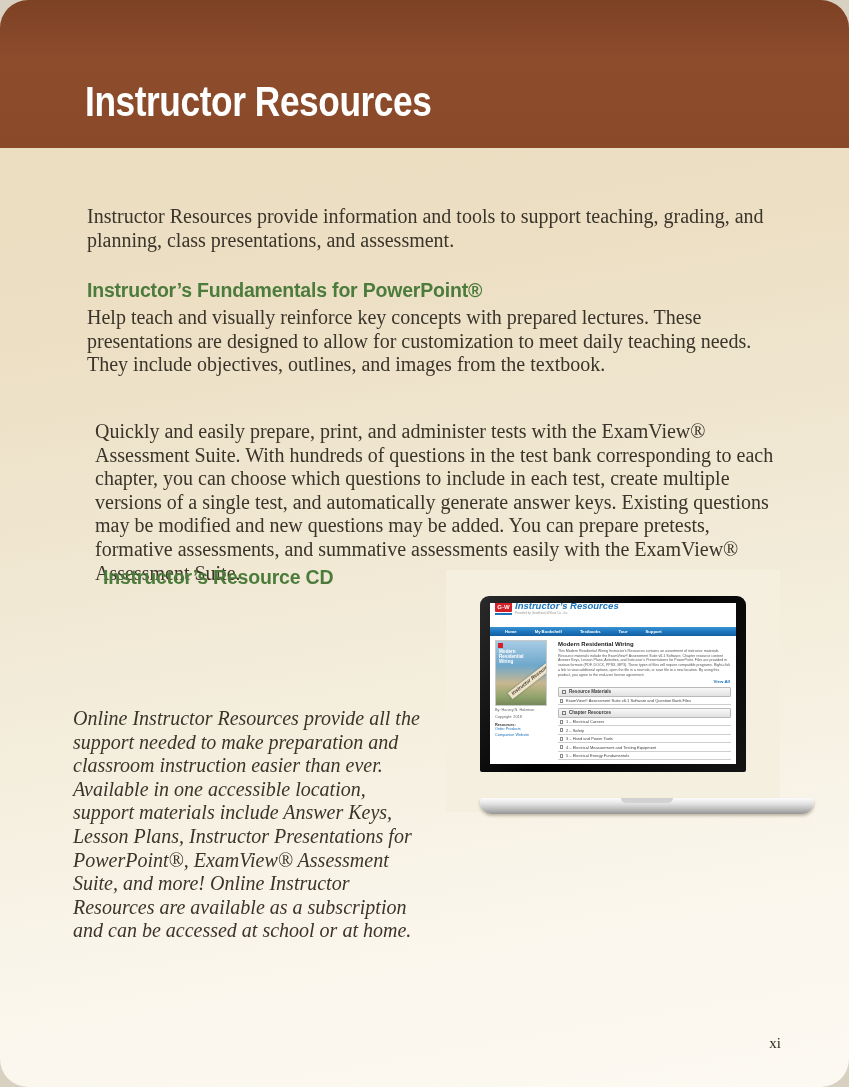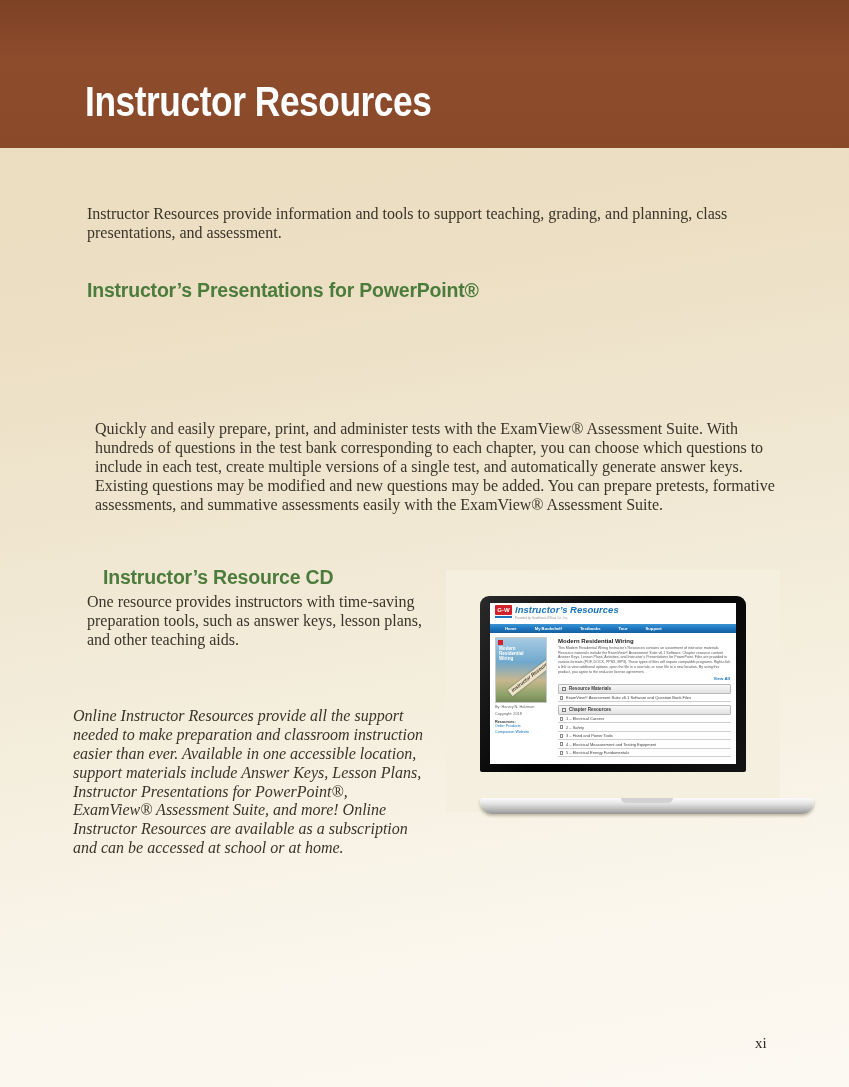--- a/index.html
+++ b/index.html
@@ -1,48 +1,48 @@
 <!DOCTYPE html>
 <html><head>
 <meta charset="utf-8">
 <style>
   * { margin:0; padding:0; box-sizing:border-box; }
   html,body { background:#d8d0c0; }
   .page {
     position:relative; width:849px; height:1087px; margin:0 auto; overflow:hidden;
     background:linear-gradient(170deg,#e9dcbd 0%,#ecdfc4 28%,#f3ecda 58%,#faf6ec 82%,#fcf9f2 100%);
-    font-family:"Liberation Serif","DejaVu Serif",serif; color:#3a342a;
+    font-family:"Liberation Serif","DejaVu Serif",serif; color:#3a342a;border-radius:28px;
   }
   
   .band {
     position:absolute; top:0; left:0; width:849px; height:148px;
     background:linear-gradient(180deg,#7d4124 0%,#8d4c2c 40%,#8a4929 100%);
   }
   .page-title {
     position:absolute; left:85px; bottom:22px; color:#ffffff;
     font-family:"Liberation Sans","DejaVu Sans",sans-serif; font-weight:bold;
     font-size:42px; letter-spacing:-0.5px; white-space:nowrap;
     transform:scaleX(0.84); transform-origin:left bottom;
   }
   
-  .serif-p { position:absolute; font-size:16px; line-height:1.18; color:#3a342a; }
+  .serif-p { position:absolute; font-size:20px; line-height:1.18; color:#3a342a; }
   .green-h {
     position:absolute; font-family:"Liberation Sans","DejaVu Sans",sans-serif;
     font-weight:bold; font-size:19.5px; color:#4c7c3c; letter-spacing:-0.2px; white-space:nowrap;
   }
   .intro   { left:87px; top:205px; width:690px; }
   .h-s1    { left:87px; top:279px; }
   .p-s1    { left:87px; top:306px; width:692px; }
   .h-s2    { left:87px; top:393px; }
   .p-s2    { left:95px; top:420px; width:696px; }
   .h-s3    { left:103px; top:566px; }
   .p-s3    { left:87px; top:593px; width:352px; }
   .h-s4    { left:87px; top:680px; }
   .p-s4    { left:73px; top:707px; width:354px;font-style:italic; }
-  .page-num { position:absolute; left:755px; top:1035px; width:40px; text-align:left; font-size:15px; color:#2e2a22; }
+  .page-num { position:absolute; left:755px; top:1035px; width:40px; text-align:center; font-size:15px; color:#2e2a22; }
 
   
   .figure-panel {
     position:absolute; left:446px; top:570px; width:334px; height:242px;
     background:#f5efdf;
   }
   .laptop-screen {
     position:relative; width:266px; height:176px; margin:26px auto 0;
     background:linear-gradient(125deg,#2a2a2a 0%,#000 45%,#141414 100%);
     border-radius:9px 9px 2px 2px;
@@ -56,21 +56,21 @@
     position:absolute; left:0; top:202px; width:334px; height:16px;
     background:linear-gradient(180deg,#fdfdfd 0%,#e3e3e3 35%,#bcbcbc 70%,#969696 100%);
     border-radius:3px 3px 12px 12px;
     box-shadow:0 2px 3px rgba(90,75,45,.35);
   }
   .base-notch {
     position:absolute; left:50%; top:0; transform:translateX(-50%);
     width:52px; height:5px; background:#d2d2d2; border-radius:0 0 6px 6px;
   }
   
-  .site-header { display:flex; align-items:flex-start; height:21px; padding:2px 5px; background:#fff; }
+  .site-header { display:flex; align-items:flex-end; height:21px; padding:12px 5px; background:#fff; }
   .gw-logo { width:17px; margin-right:3px; }
   .gw-red { display:block; background:#d22128; color:#fff; font-weight:bold; font-size:6px; text-align:center; line-height:10px; height:10px; border-radius:1px; }
   .gw-bar { display:block; height:2.5px; background:#1b74bc; margin-top:0.5px; }
   .site-title { color:#1b74bc; font-weight:bold; font-style:italic; font-size:9.5px; line-height:1; white-space:nowrap; }
   .site-tagline { color:#9a9a9a; font-size:3px; margin-top:1px; white-space:nowrap; }
   .site-nav {
     display:flex; align-items:center; gap:0; height:9px;
     background:linear-gradient(180deg,#3a93d2 0%,#1b74bc 55%,#155f9e 100%);
     padding-left:6px;
   }
@@ -113,26 +113,26 @@
 <body>
 
 <div class="page">
 
   <header class="band">
     <h1 class="page-title">Instructor Resources</h1>
   </header>
 
   <p class="serif-p intro">Instructor Resources provide information and tools to support teaching, grading, and planning, class presentations, and assessment.</p>
 
-  <h2 class="green-h h-s1">Instructor’s Presentations for PowerPoint®</h2>
+  <h2 class="green-h h-s1">Instructor’s Fundamentals for PowerPoint®</h2>
+  <p class="serif-p p-s1">Help teach and visually reinforce key concepts with prepared lectures. These presentations are designed to allow for customization to meet daily teaching needs. They include objectives, outlines, and images from the textbook.</p>
 
   <p class="serif-p p-s2">Quickly and easily prepare, print, and administer tests with the ExamView® Assessment Suite. With hundreds of questions in the test bank corresponding to each chapter, you can choose which questions to include in each test, create multiple versions of a single test, and automatically generate answer keys. Existing questions may be modified and new questions may be added. You can prepare pretests, formative assessments, and summative assessments easily with the ExamView® Assessment Suite.</p>
 
   <h2 class="green-h h-s3">Instructor’s Resource CD</h2>
-  <p class="serif-p p-s3">One resource provides instructors with time-saving preparation tools, such as answer keys, lesson plans, and other teaching aids.</p>
 
   <p class="serif-p p-s4">Online Instructor Resources provide all the support needed to make preparation and classroom instruction easier than ever. Available in one accessible location, support materials include Answer Keys, Lesson Plans, Instructor Presentations for PowerPoint®, ExamView® Assessment Suite, and more! Online Instructor Resources are available as a subscription and can be accessed at school or at home.</p>
 
   <figure class="figure-panel">
     <div class="laptop-screen">
       <div class="screen-inner">
 
         <div class="site-header">
           <div class="gw-logo">
             <span class="gw-red">G-W</span>

